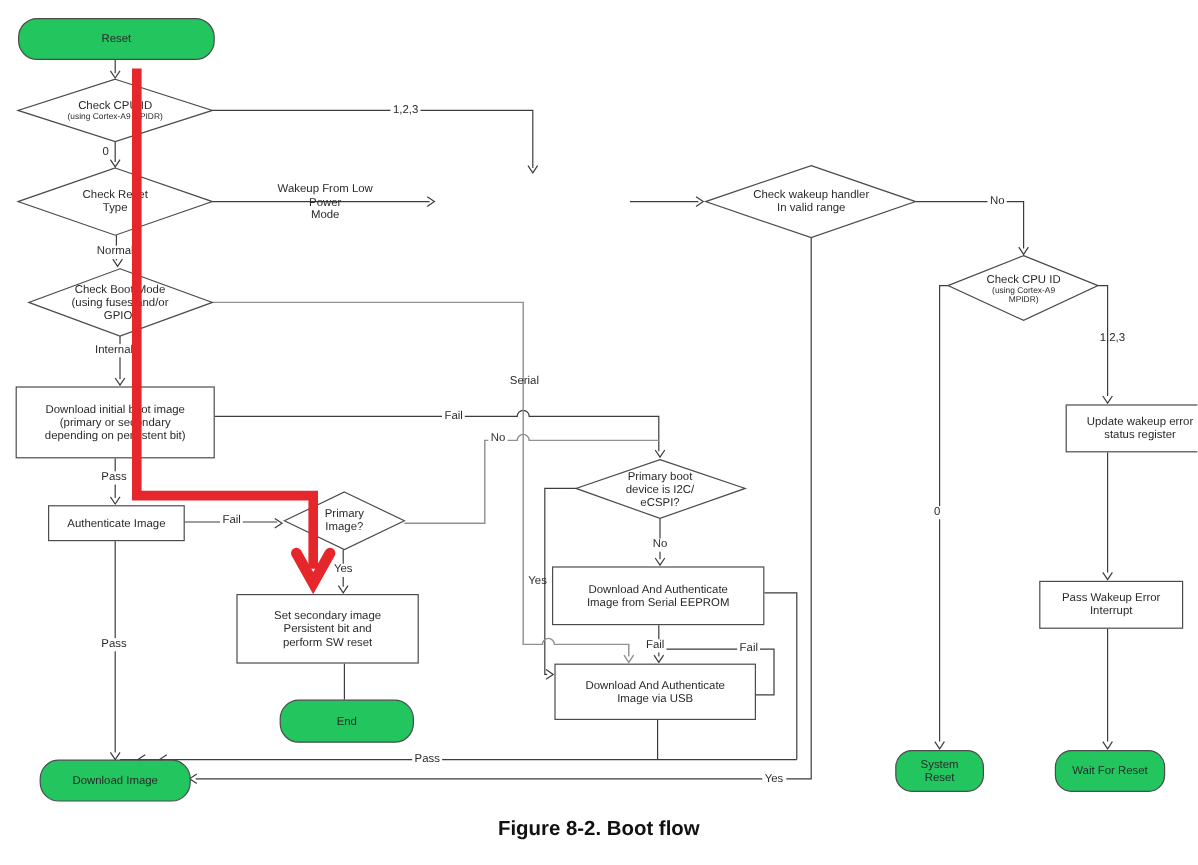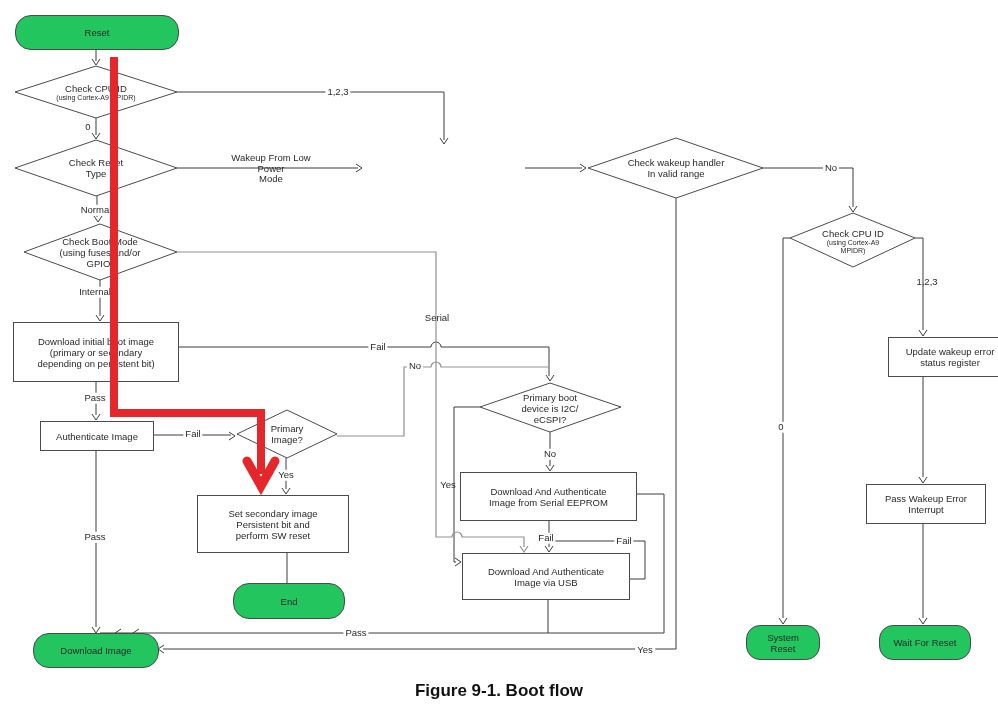--- a/index.html
+++ b/index.html
@@ -222,14 +222,14 @@
   <div class="lbl bg" style="left:781px;top:427px;">0</div>
   <div class="lbl" style="left:927px;top:282px;">1,2,3</div>
 
   <svg id="red" class="layer" width="998" height="721" viewBox="0 0 998 721">
     <g stroke="#e5262b" fill="none">
       <path d="M114,57 L114,413 L261,413 L261,474" stroke-width="8" stroke-linejoin="miter"></path>
       <path d="M247,461 L261,486 L275,461" stroke-width="9" stroke-linecap="round"></path>
     </g>
   </svg>
 
-  <div id="title">Figure 9-1. Boot flow</div>
+  <div id="title">Figure 8-2. Boot flow</div>
 </div>
 
 </body></html>

